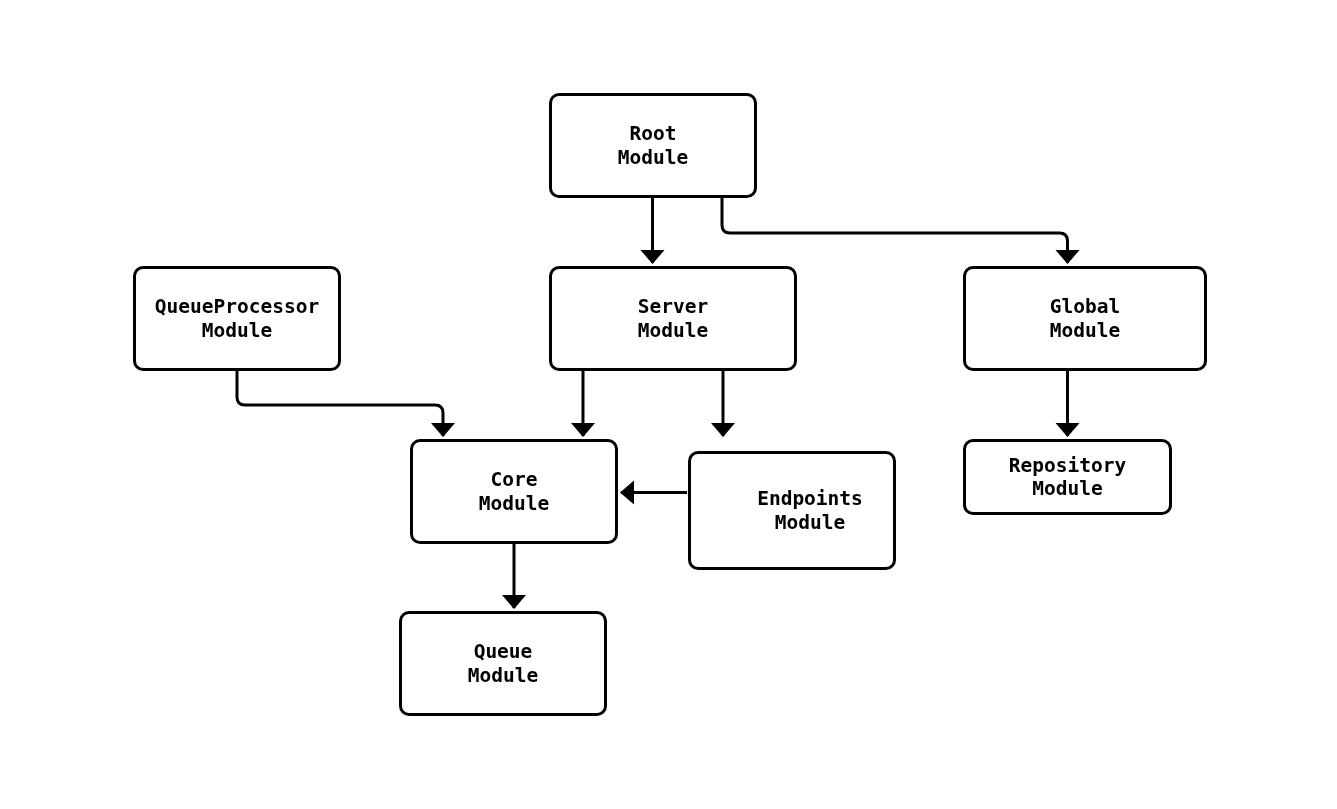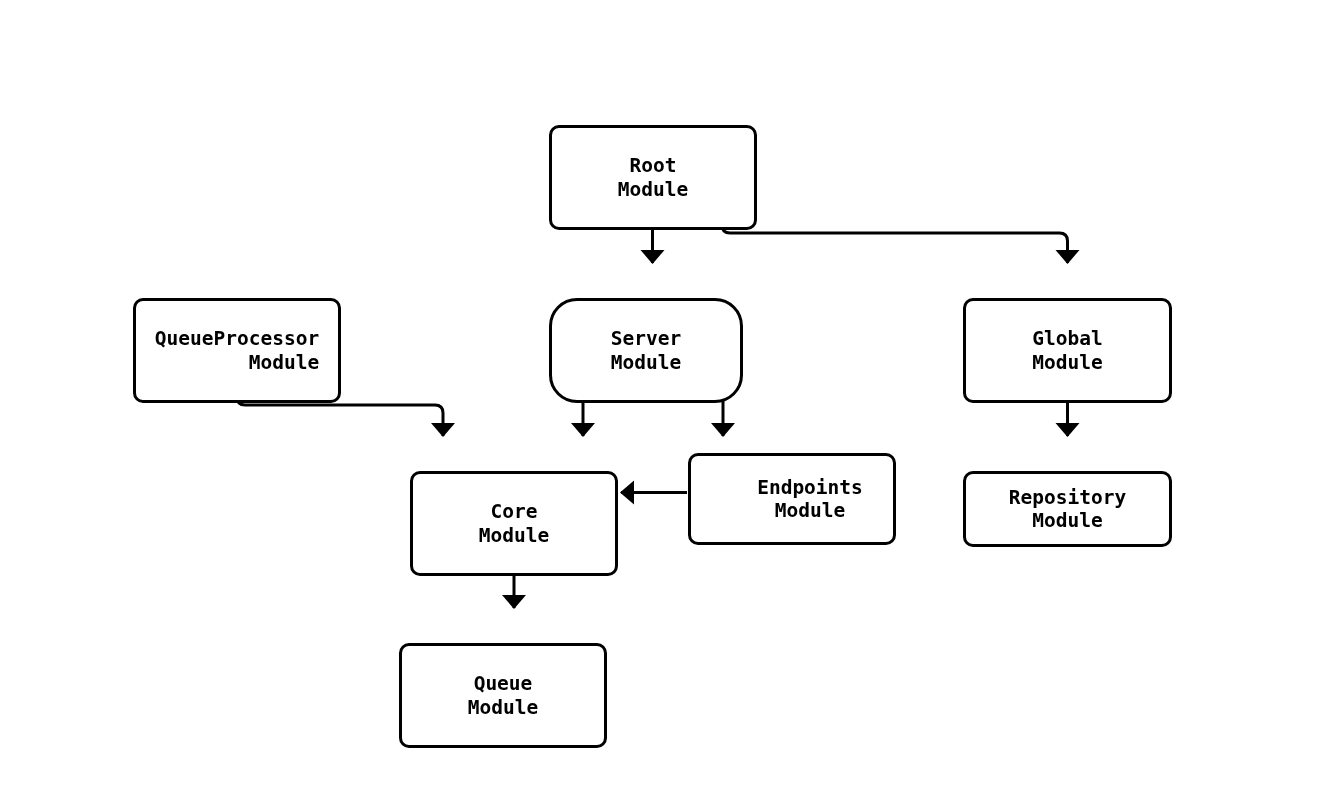--- a/index.html
+++ b/index.html
@@ -38,21 +38,20 @@
     display: flex;
     align-items: center;
     justify-content: center;
     text-align: center;
     font-weight: bold;
     font-size: 19.5px;
     line-height: 23.5px;
     color: #000000;
     white-space: pre-line;
     letter-spacing: 0;
-    margin-top: 32px;
   }
 </style>
 </head>
 <body>
 
 <div class="canvas">
 
   <svg class="edges-layer" width="1337" height="809" viewBox="0 0 1337 809" xmlns="http://www.w3.org/2000/svg">
     <defs>
       <marker id="arrowhead" markerUnits="userSpaceOnUse" markerWidth="16" markerHeight="26" refX="13" refY="12" orient="auto">
@@ -73,33 +72,33 @@
     <path class="edge" d="M687,492.5 L621,492.5" marker-end="url(#arrowhead)"></path>
 
     <path class="edge" d="M1067.5,371 L1067.5,436" marker-end="url(#arrowhead)"></path>
 
     <path class="edge" d="M514,544 L514,608" marker-end="url(#arrowhead)"></path>
   </svg>
 
   <div class="node" style="left:549px; top:93px; width:208px; height:105px;">Root
 Module</div>
 
-  <div class="node" style="left:133px; top:266px; width:208px; height:105px;text-align:right;">QueueProcessor
+  <div class="node" style="left:133px; top:266px; width:208px; height:105px;">QueueProcessor
 Module</div>
 
-  <div class="node" style="left:549px; top:266px; width:194px; height:105px;border-radius:28px;">Server
+  <div class="node" style="left:549px; top:266px; width:248px; height:105px;">Server
 Module</div>
 
-  <div class="node" style="left:963px; top:266px; width:209px; height:105px;">Global
+  <div class="node" style="left:963px; top:266px; width:244px; height:105px;">Global
 Module</div>
 
   <div class="node" style="left:410px; top:439px; width:208px; height:105px;">Core
 Module</div>
 
-  <div class="node" style="left:688px; top:421px; width:208px; height:92px;padding-left:36px;">Endpoints
+  <div class="node" style="left:688px; top:451px; width:208px; height:119px;padding-left:36px;">Endpoints
 Module</div>
 
   <div class="node" style="left:963px; top:439px; width:209px; height:76px;">Repository
 Module</div>
 
   <div class="node" style="left:399px; top:611px; width:208px; height:105px;">Queue
 Module</div>
 
 </div>
 

